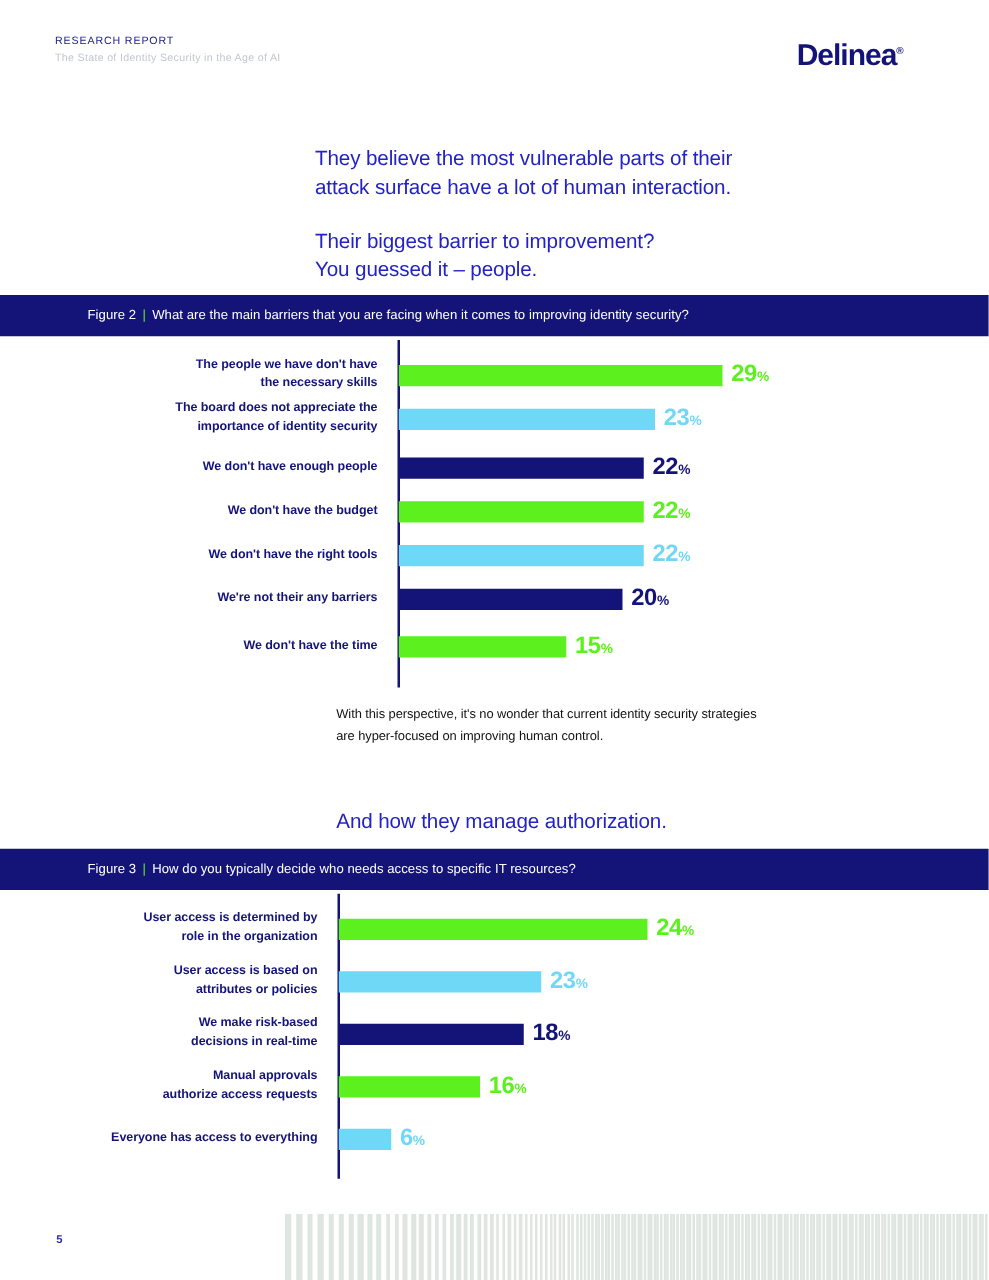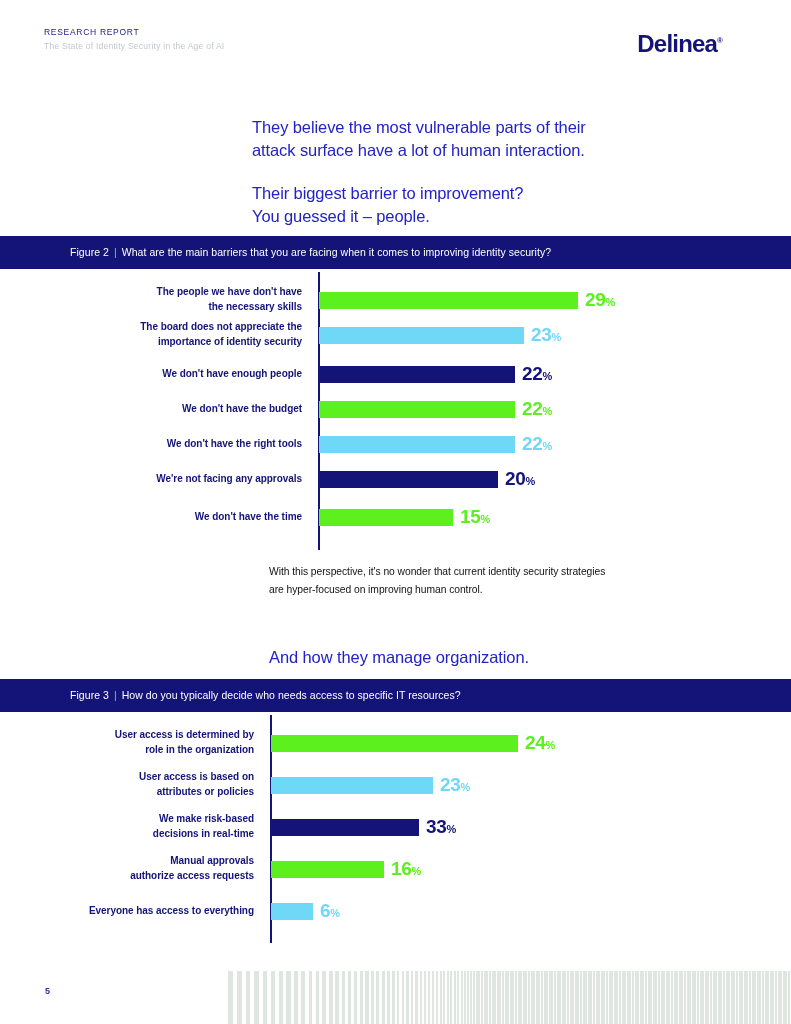--- a/index.html
+++ b/index.html
@@ -247,39 +247,39 @@
       <div class="row-label" style="top: 1px;"><span>We don't have the budget</span></div>
       <div class="row-bar" style="top: 0px; width: 196px; height: 17px; background: rgb(92, 240, 30);"></div>
       <div class="row-value" style="left: 474px; top: -1px; color: rgb(92, 240, 30);"><span>22</span><span class="pct">%</span></div>
     </div>
     <div class="row" style="top: 164px;">
       <div class="row-label" style="top: 1px;"><span>We don't have the right tools</span></div>
       <div class="row-bar" style="top: 0px; width: 196px; height: 17px; background: rgb(111, 216, 247);"></div>
       <div class="row-value" style="left: 474px; top: -1px; color: rgb(111, 216, 247);"><span>22</span><span class="pct">%</span></div>
     </div>
     <div class="row" style="top: 199px;">
-      <div class="row-label" style="top: 1px;"><span>We're not facing any approvals</span></div>
+      <div class="row-label" style="top: 1px;"><span>We're not their any barriers</span></div>
       <div class="row-bar" style="top: 0px; width: 179px; height: 17px; background: rgb(20, 20, 120);"></div>
       <div class="row-value" style="left: 457px; top: -1px; color: rgb(20, 20, 120);"><span>20</span><span class="pct">%</span></div>
     </div>
     <div class="row" style="top: 237px;">
       <div class="row-label" style="top: 1px;"><span>We don't have the time</span></div>
       <div class="row-bar" style="top: 0px; width: 134px; height: 17px; background: rgb(92, 240, 30);"></div>
       <div class="row-value" style="left: 412px; top: -1px; color: rgb(92, 240, 30);"><span>15</span><span class="pct">%</span></div>
     </div>
   </div>
 
 <div class="mid-copy">
   <p class="small">
     <span>With this perspective, it's no wonder that current identity security strategies</span><br>
     <span>are hyper-focused on improving human control.</span>
   </p>
   <p class="big">
     <br>
-    <span>And how they manage organization.</span>
+    <span>And how they manage authorization.</span>
   </p>
 </div>
 
 <div class="figure-band" style="top:679px;">
   <div class="figure-band-inner">
     <span class="fig-num">Figure 3</span><span class="fig-sep">|</span><span>How do you typically decide who needs access to specific IT resources?</span>
   </div>
 </div>
 
 <div class="chart" id="chart-figure3" style="top:715px; height:228px;">
@@ -290,21 +290,21 @@
       <div class="row-value" style="left: 525px; top: -1px; color: rgb(92, 240, 30);"><span>24</span><span class="pct">%</span></div>
     </div>
     <div class="row" style="top: 62px;">
       <div class="row-label" style="top: -7px;"><span>User access is based on</span><br><span>attributes or policies</span></div>
       <div class="row-bar" style="top: 0px; width: 162px; height: 17px; background: rgb(111, 216, 247);"></div>
       <div class="row-value" style="left: 440px; top: -1px; color: rgb(111, 216, 247);"><span>23</span><span class="pct">%</span></div>
     </div>
     <div class="row" style="top: 104px;">
       <div class="row-label" style="top: -7px;"><span>We make risk-based</span><br><span>decisions in real-time</span></div>
       <div class="row-bar" style="top: 0px; width: 148px; height: 17px; background: rgb(20, 20, 120);"></div>
-      <div class="row-value" style="left: 426px; top: -1px; color: rgb(20, 20, 120);"><span>33</span><span class="pct">%</span></div>
+      <div class="row-value" style="left: 426px; top: -1px; color: rgb(20, 20, 120);"><span>18</span><span class="pct">%</span></div>
     </div>
     <div class="row" style="top: 146px;">
       <div class="row-label" style="top: -7px;"><span>Manual approvals</span><br><span>authorize access requests</span></div>
       <div class="row-bar" style="top: 0px; width: 113px; height: 17px; background: rgb(92, 240, 30);"></div>
       <div class="row-value" style="left: 391px; top: -1px; color: rgb(92, 240, 30);"><span>16</span><span class="pct">%</span></div>
     </div>
     <div class="row" style="top: 188px;">
       <div class="row-label" style="top: 1px;"><span>Everyone has access to everything</span></div>
       <div class="row-bar" style="top: 0px; width: 42px; height: 17px; background: rgb(111, 216, 247);"></div>
       <div class="row-value" style="left: 320px; top: -1px; color: rgb(111, 216, 247);"><span>6</span><span class="pct">%</span></div>

